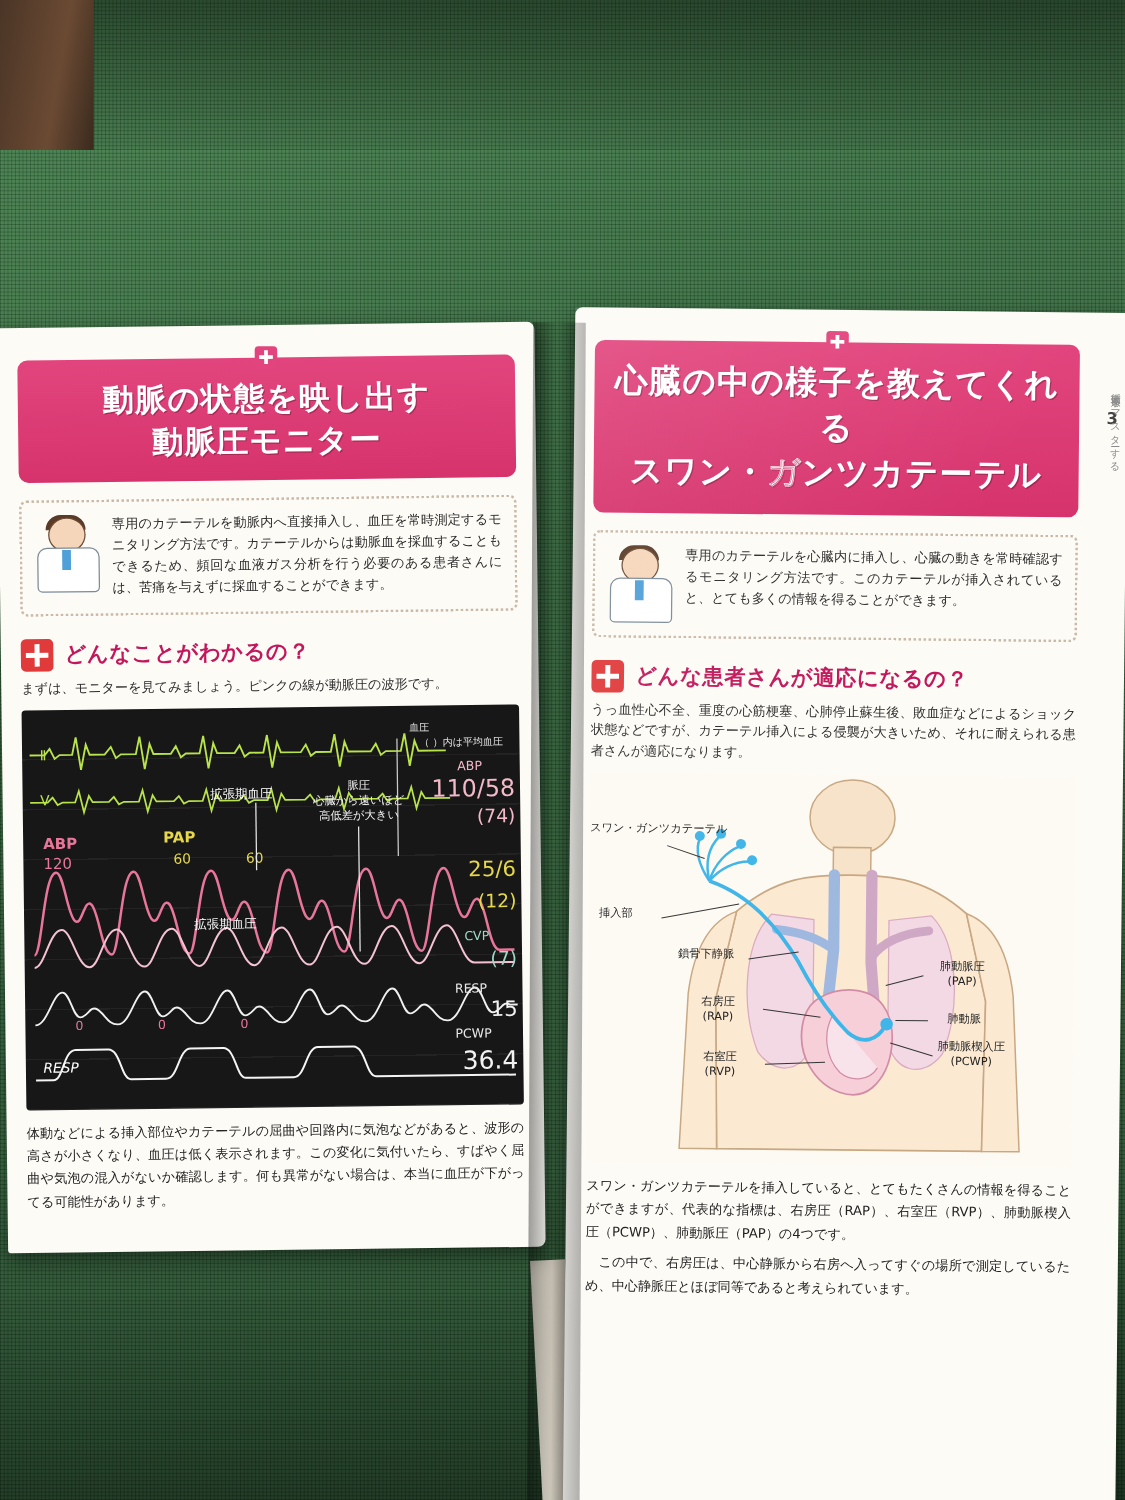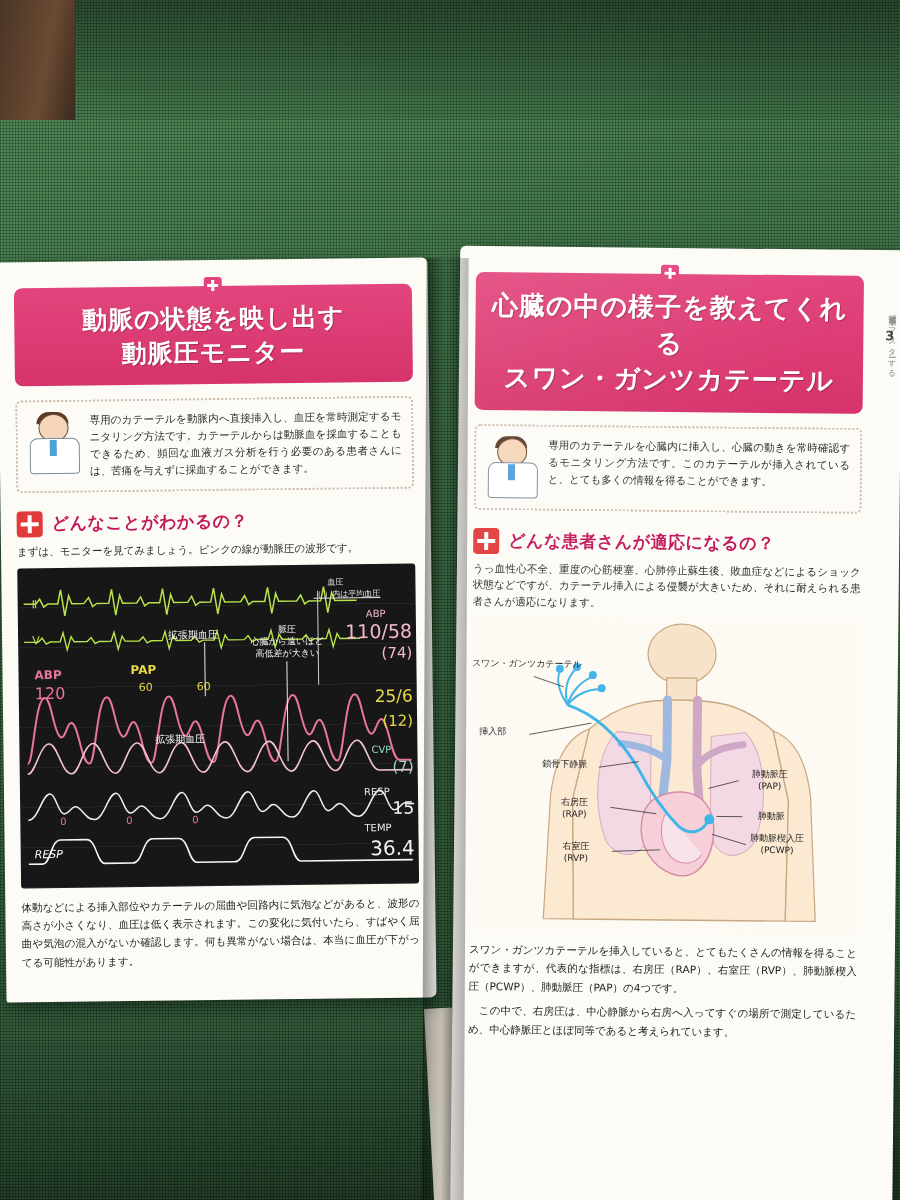--- a/index.html
+++ b/index.html
@@ -221,42 +221,42 @@
                    C122 296 122 272 132 272 H158 C168 272 168 296 176 296 H214
                    C224 296 224 272 234 272 H262 C272 272 272 296 280 296 H392" fill="none" stroke="#f4f4f4" stroke-width="1.6"></path>
 
           <line x1="300" y1="26" x2="300" y2="120" stroke="#cccccc" stroke-width="1"></line>
         </svg>
 
         <div class="mon-label" style="left:14px;top:30px;color:#b9e34b;font-size:11px;">Ⅱ</div>
         <div class="mon-label" style="left:14px;top:66px;color:#b9e34b;font-size:11px;">Ⅴ</div>
 
         <div class="mon-label" style="left:310px;top:12px;color:#e6e6e6;font-size:8px;">血圧</div>
-        <div class="mon-label" style="left:296px;top:24px;color:#e6e6e6;font-size:8px;text-decoration:underline;">（ ）内は平均血圧</div>
+        <div class="mon-label" style="left:318px;top:24px;color:#e6e6e6;font-size:8px;">（ ）内は平均血圧</div>
 
         <div class="mon-label" style="left:348px;top:44px;color:#f3b9c9;font-size:10px;">ABP</div>
         <div class="mon-num" style="left:300px;top:56px;width:94px;color:#f3b9c9;font-size:19px;">110/58</div>
         <div class="mon-num" style="left:300px;top:80px;width:94px;color:#f3b9c9;font-size:15px;">(74)</div>
 
         <div class="mon-label" style="left:16px;top:100px;color:#e8769a;font-size:12px;font-weight:bold;">ABP</div>
-        <div class="mon-label" style="left:16px;top:116px;color:#e8769a;font-size:16px;">120</div>
+        <div class="mon-label" style="left:16px;top:116px;color:#e8769a;font-size:12px;">120</div>
 
         <div class="mon-label" style="left:112px;top:96px;color:#e6d84a;font-size:12px;font-weight:bold;">PAP</div>
         <div class="mon-label" style="left:120px;top:114px;color:#e6d84a;font-size:11px;">60</div>
         <div class="mon-label" style="left:178px;top:114px;color:#e6d84a;font-size:11px;">60</div>
 
         <div class="mon-num" style="left:300px;top:122px;width:94px;color:#e6d84a;font-size:17px;">25/6</div>
         <div class="mon-num" style="left:300px;top:148px;width:94px;color:#e6d84a;font-size:15px;">(12)</div>
 
         <div class="mon-label" style="left:352px;top:180px;color:#9fd7c8;font-size:10px;">CVP</div>
         <div class="mon-num" style="left:300px;top:194px;width:94px;color:#9fd7c8;font-size:15px;">(7)</div>
 
         <div class="mon-label" style="left:344px;top:222px;color:#e8e8e8;font-size:10px;">RESP</div>
         <div class="mon-num" style="left:300px;top:234px;width:94px;color:#f2f2f2;font-size:17px;">15</div>
-        <div class="mon-label" style="left:344px;top:258px;color:#e8e8e8;font-size:10px;">TEMP</div>
+        <div class="mon-label" style="left:344px;top:258px;color:#e8e8e8;font-size:10px;">PCWP</div>
         <div class="mon-num" style="left:300px;top:272px;width:94px;color:#f2f2f2;font-size:20px;">36.4</div>
 
         <div class="mon-label" style="left:40px;top:248px;color:#e8769a;font-size:10px;">0</div>
         <div class="mon-label" style="left:106px;top:248px;color:#e8769a;font-size:10px;">0</div>
         <div class="mon-label" style="left:172px;top:248px;color:#e8769a;font-size:10px;">0</div>
 
         <div class="mon-label" style="left:14px;top:280px;color:#ffffff;font-size:11px;font-style:italic;">RESP</div>
 
         <div class="mon-label" style="left:150px;top:62px;color:#ffffff;font-size:10px;">拡張期血圧</div>
         <div class="callout-line" style="left:186px;top:76px;height:54px;"></div>

